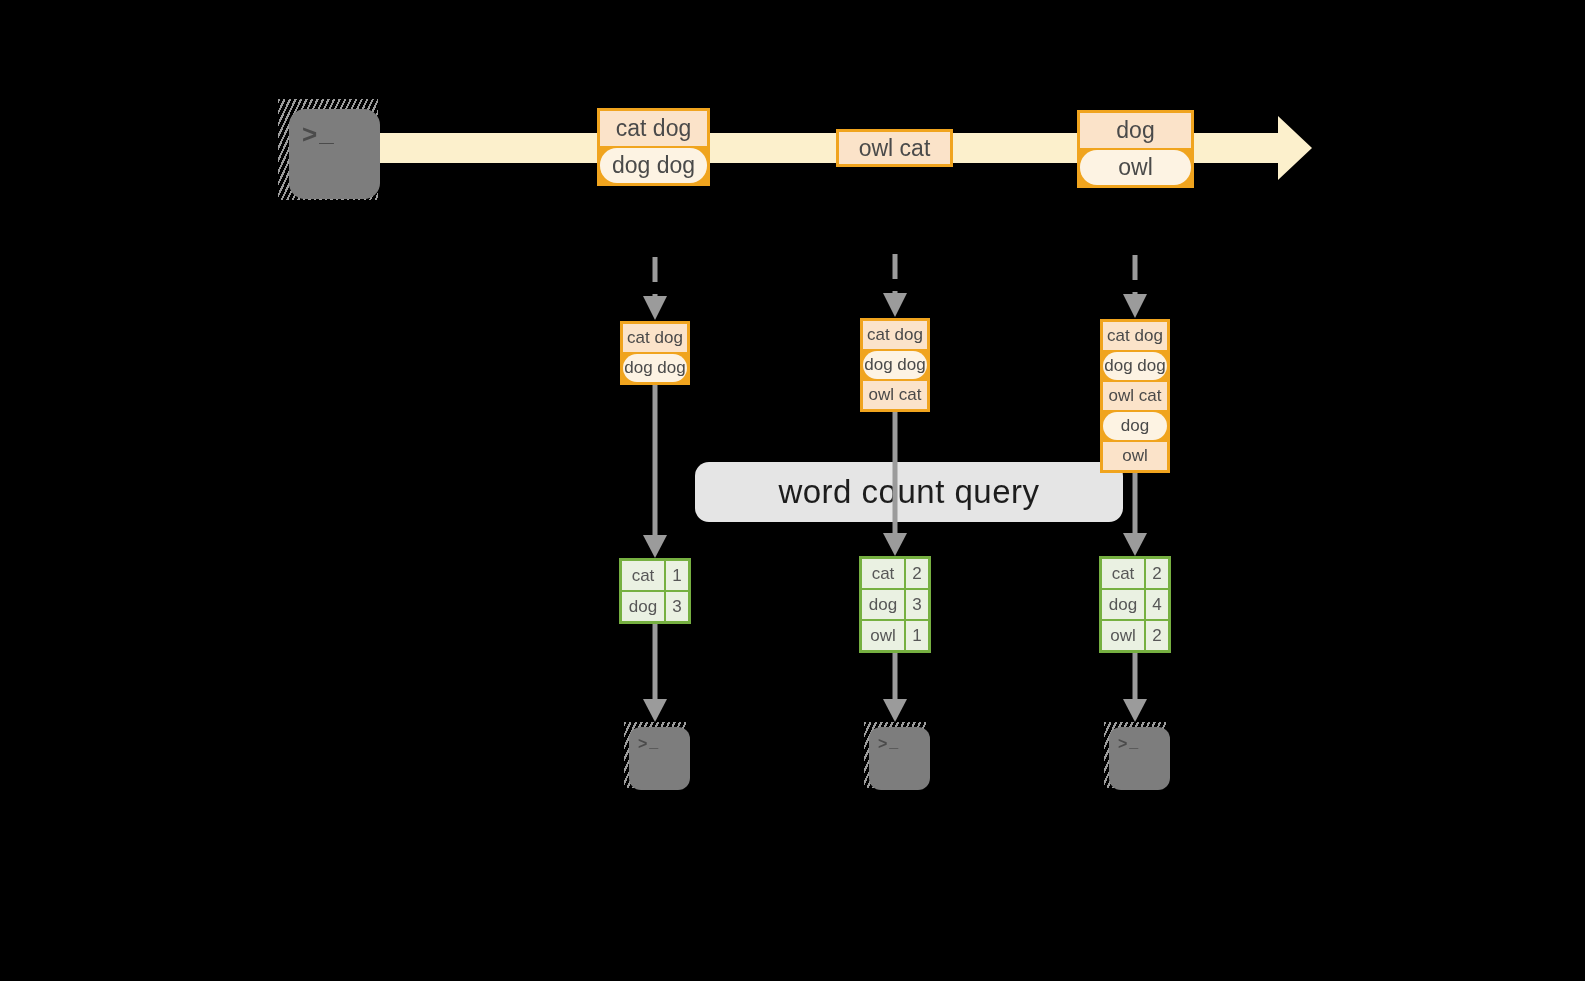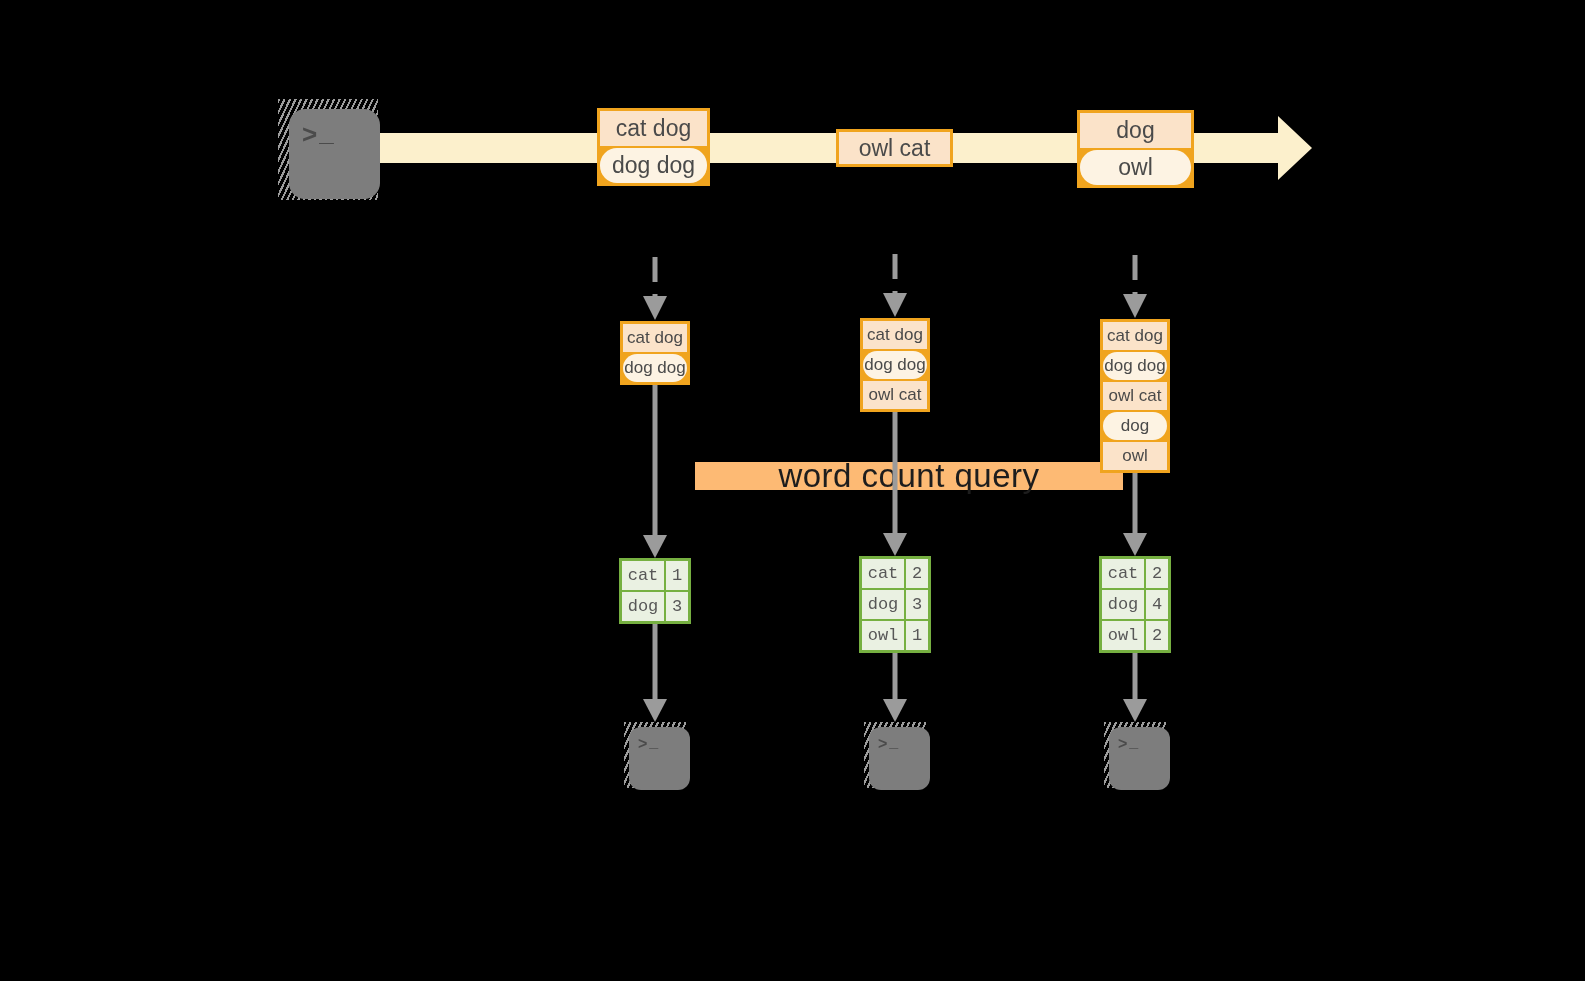--- a/index.html
+++ b/index.html
@@ -13,27 +13,27 @@
   
   .obox{border:3px solid #f0a41e;z-index:4;background:#f0a41e;display:flex;flex-direction:column;gap:2px;}
   .ocell{display:flex;align-items:center;justify-content:center;color:#4a4a4a;width:100%;}
   .fill-a{background:#fbe3c9;}
   .fill-b{background:#fdf3e3;border-radius:17px;}
   .stream-cell{height:35px;font-size:23px;}
   .stream-cell.single{height:32px;}
   .stack-cell{height:28px;font-size:17px;}
 
   
-  .query{left:695px;top:462px;width:428px;height:28px;background:#fdba74;z-index:2;
+  .query{left:695px;top:462px;width:428px;height:60px;background:#e5e5e5;z-index:2;
          display:flex;align-items:center;justify-content:center;
-         font-size:33px;color:#1d1d1d;letter-spacing:0.5px;}
+         font-size:33px;color:#1d1d1d;letter-spacing:0.5px;border-radius:14px;}
 
   
   .gtable{border:3px solid #76b041;background:#76b041;z-index:4;display:grid;
-          grid-template-columns:42px 22px;gap:2px;font-family:Liberation Mono, monospace;}
+          grid-template-columns:42px 22px;gap:2px;}
   .gcell{background:#eaf1e2;display:flex;align-items:center;justify-content:center;
          color:#575757;font-size:17px;height:29px;}
 
   
   .sketch{background:repeating-linear-gradient(115deg,#9c9c9c 0 2px,transparent 2px 5px);z-index:4;}
   .term-inner{position:absolute;background:#7d7d7d;color:#4b4b4b;font-weight:bold;}
   .term-big{left:278px;top:99px;width:100px;height:101px;}
   .term-big .term-inner{left:11px;top:10px;width:78px;height:80px;border-radius:16px;
                         font-size:26px;padding:10px 0 0 13px;}
   .term-small{width:62px;height:66px;top:722px;}

